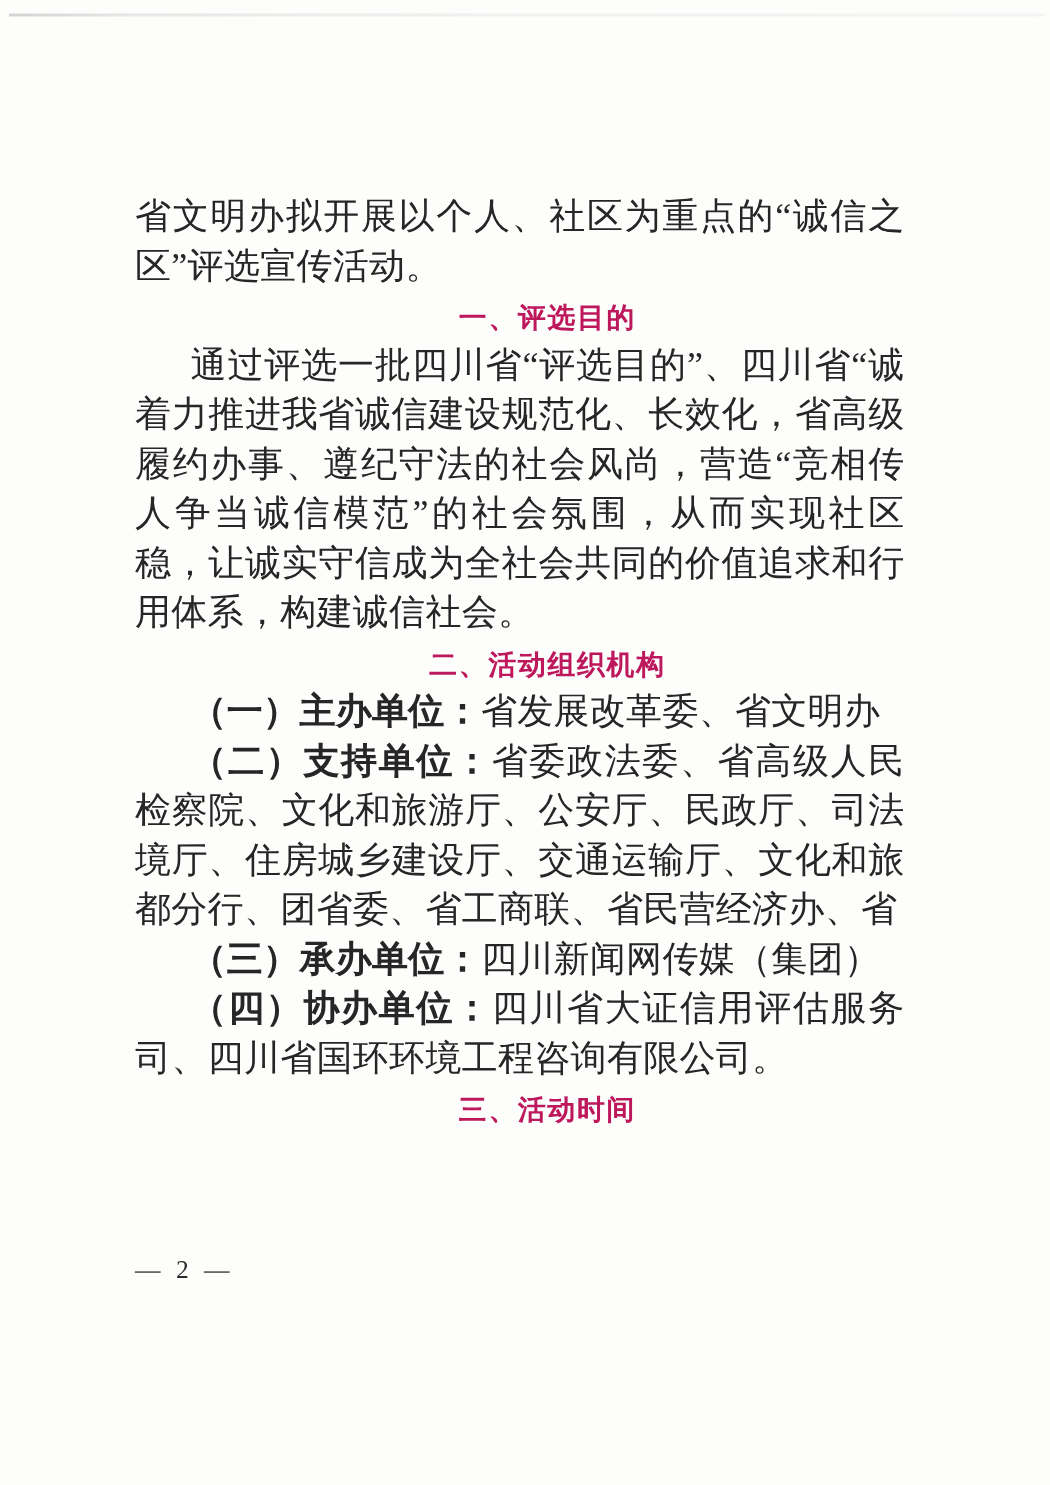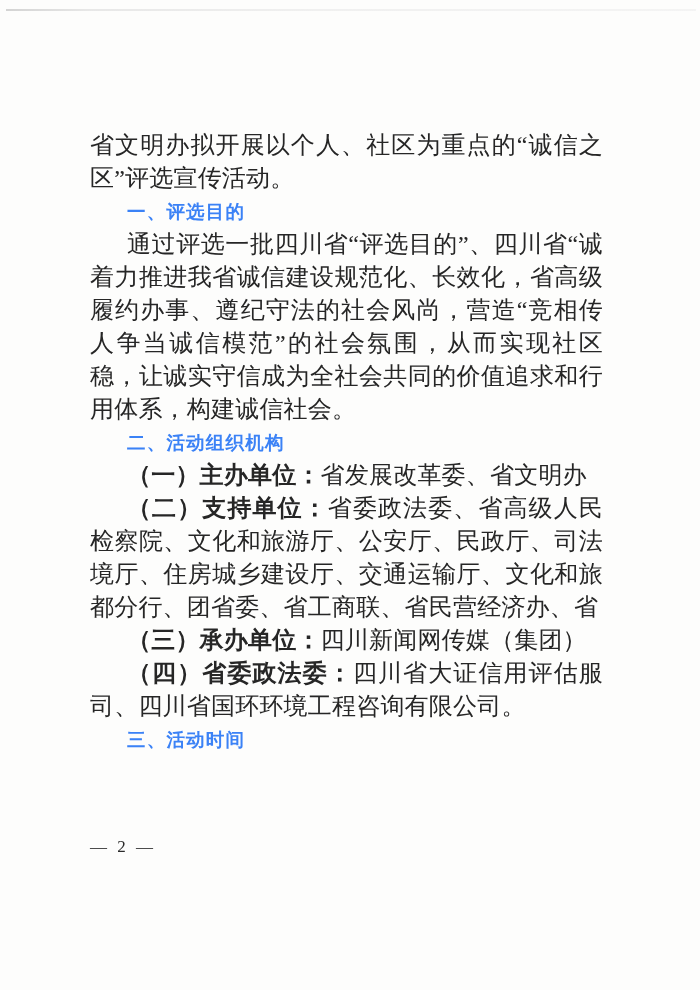--- a/index.html
+++ b/index.html
@@ -48,21 +48,22 @@
   
   .ind {
     text-indent: 37px;
   }
   
   .heading {
     font-family: "Liberation Sans", sans-serif;
     font-weight: 700;
     font-size: 18.5px;
     letter-spacing: 1.2px;
-    color: #3b82f6;
+    color: #be185d;
+    text-align: center;
   }
   
   .lbl {
     font-weight: 700;
     letter-spacing: 0.2px;
   }
   .footer {
     position: absolute;
     top: 835px;
     left: 90px;
@@ -106,21 +107,21 @@
 
     <div class="line j">检察院、文化和旅游厅、公安厅、民政厅、司法厅、生态环</div>
     <div class="line j">境厅、住房城乡建设厅、交通运输厅、文化和旅游厅、人行成</div>
     <div class="line">都分行、团省委、省工商联、省民营经济办、省大数据中心</div>
 
     <div class="line ind">
       <span class="lbl">（三）承办单位：</span><span>四川新闻网传媒（集团）股份有限公司</span>
     </div>
 
     <div class="line ind j">
-      <span class="lbl">（四）省委政法委：</span><span>四川省大证信用评估服务事务所有限公</span>
+      <span class="lbl">（四）协办单位：</span><span>四川省大证信用评估服务事务所有限公</span>
     </div>
 
     <div class="line">司、四川省国环环境工程咨询有限公司。</div>
 
     <div class="line heading ind">三、活动时间</div>
 
   </div>
 
   <div class="footer">— 2 —</div>
 

